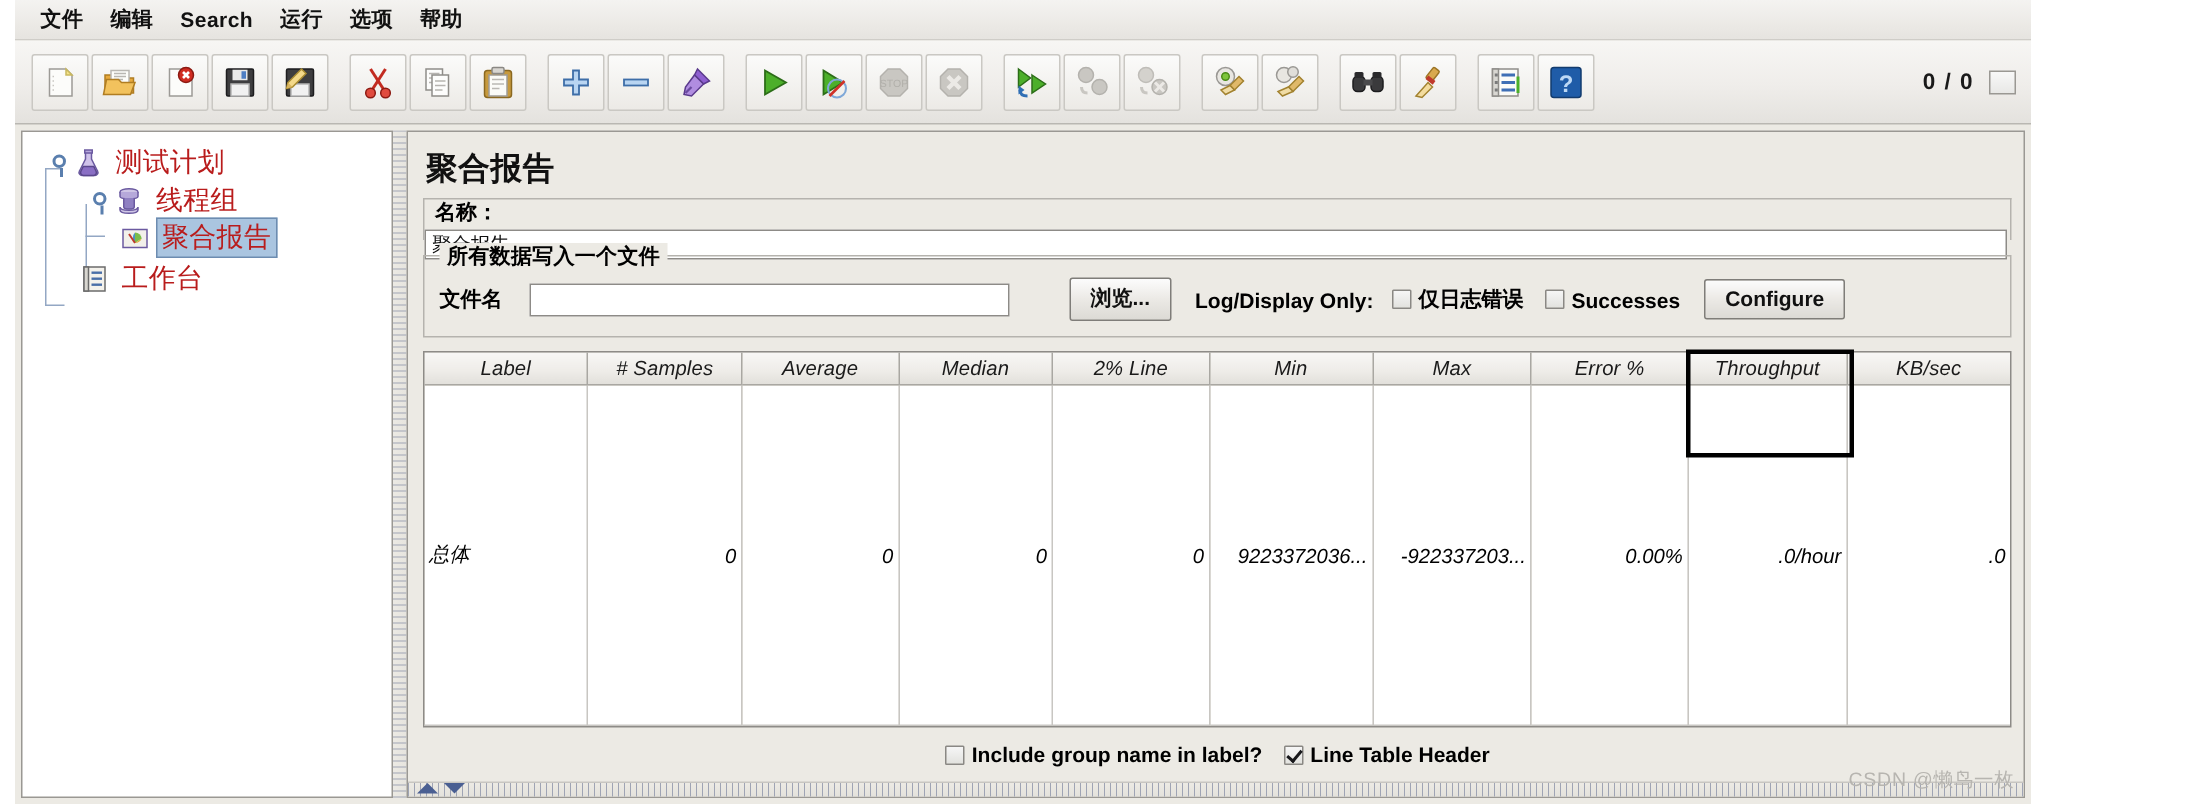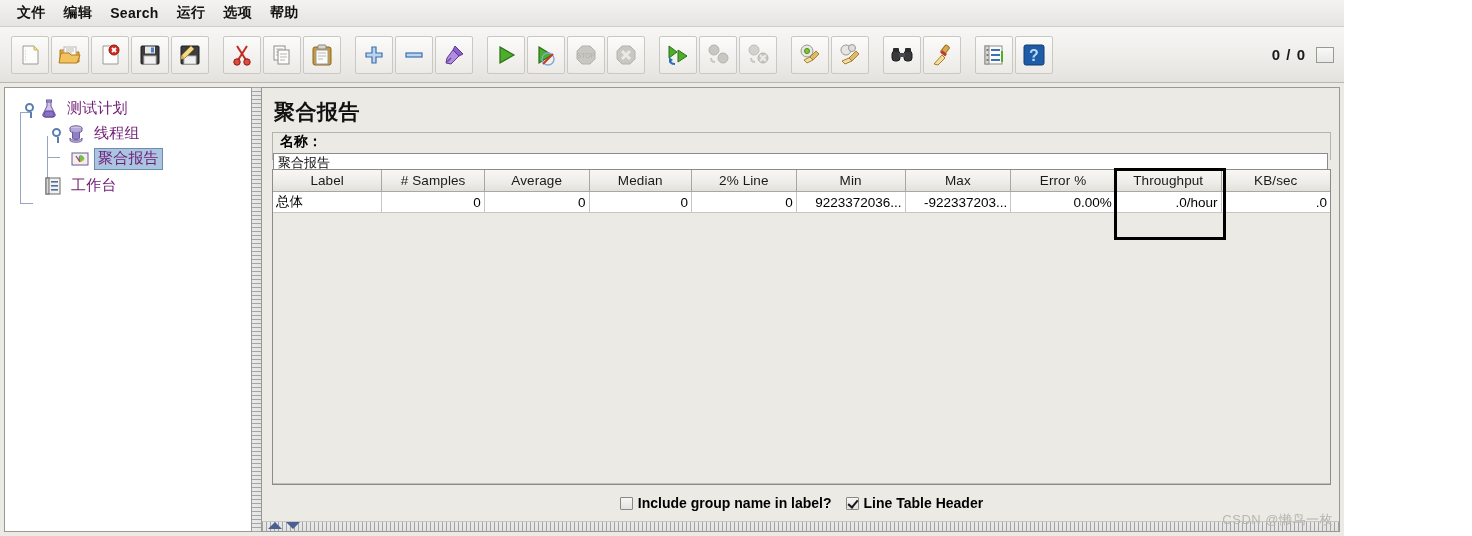--- a/index.html
+++ b/index.html
@@ -16,20 +16,21 @@
     overflow: hidden;
     position: relative;
   }
   #app {
     width: 1344px;
     height: 536px;
     position: relative;
     background: #eceae4;
     display: flex;
     flex-direction: column;
+    margin-left: 10px;
   }
 
   
   .menubar {
     height: 26px;
     background: linear-gradient(to bottom, #f4f3f1 0%, #eceae6 60%, #e6e4e0 100%);
     border-bottom: 1px solid #cfcdc8;
     display: flex;
     align-items: center;
     padding-left: 8px;
@@ -161,22 +162,22 @@
     left: 3px; top: 7px;
     width: 2px; height: 6px;
     background: #5a7fae;
   }
   .tline {
     position: absolute;
     background: #93a7c4;
   }
   .tree-label {
     padding: 1px 4px 2px 4px;
-    font-size: 15px;
-    color: #701a75;
+    font-size: 18px;
+    color: #b91c1c;
     letter-spacing: .2px;
   }
   .tree-label.selected {
     background: #aac5e0;
     border: 1px solid #6d8cb0;
     padding: 0px 3px 1px 3px;
   }
   .ticon { width: 22px; height: 20px; flex: 0 0 auto; margin-right: 2px; position: relative; }
 
   
@@ -291,22 +292,23 @@
   }
 
   
   .table-wrap {
     margin-top: 9px;
     border: 1px solid #8d8b87;
     background: #eceae4;
     flex: 1 1 auto;
     min-height: 0;
     display: flex;
-    flex-direction: column;
-    position: relative;
+    flex-direction: row;
+    position: relative;
+    font-style: italic;
   }
   table.jt {
     width: 100%;
     border-collapse: collapse;
     table-layout: fixed;
     font-size: 13px;
   }
   table.jt th {
     background: linear-gradient(to bottom,#f8f7f5 0%, #eeece8 60%, #e2e0db 100%);
     border-right: 1px solid #a9a7a2;
@@ -782,20 +784,38 @@
     <div class="right-panel">
       <div class="panel-inner">
 
         <div class="panel-title">聚合报告</div>
 
         <div class="field-row">
           <div class="field-label">名称：</div>
           <div class="field-input">聚合报告</div>
         </div>
 
+        <div class="groupbox">
+          <div class="groupbox-title">所有数据写入一个文件</div>
+          <div class="gb-line">
+            <span class="lbl-bold" style="margin-right:18px;">文件名</span>
+            <span class="text-input" style="width:320px;"></span>
+            <button class="btn" style="margin-left:40px;">浏览...</button>
+            <span class="lbl-bold" style="margin-left:16px;">Log/Display Only:</span>
+            <span class="chk-wrap" style="margin-left:12px;">
+              <span class="chk"></span>
+              <span class="lbl-bold">仅日志错误</span>
+            </span>
+            <span class="chk-wrap" style="margin-left:14px;">
+              <span class="chk"></span>
+              <span class="lbl-bold">Successes</span>
+            </span>
+            <button class="btn" style="margin-left:16px;">Configure</button>
+          </div>
+        </div>
 
         <div class="table-wrap">
           <table class="jt">
             <colgroup>
               <col style="width:10.3%">
                 <col style="width:9.7%">
                 <col style="width:9.9%">
                 <col style="width:9.7%">
               <col style="width:9.9%">
                 <col style="width:10.3%">

